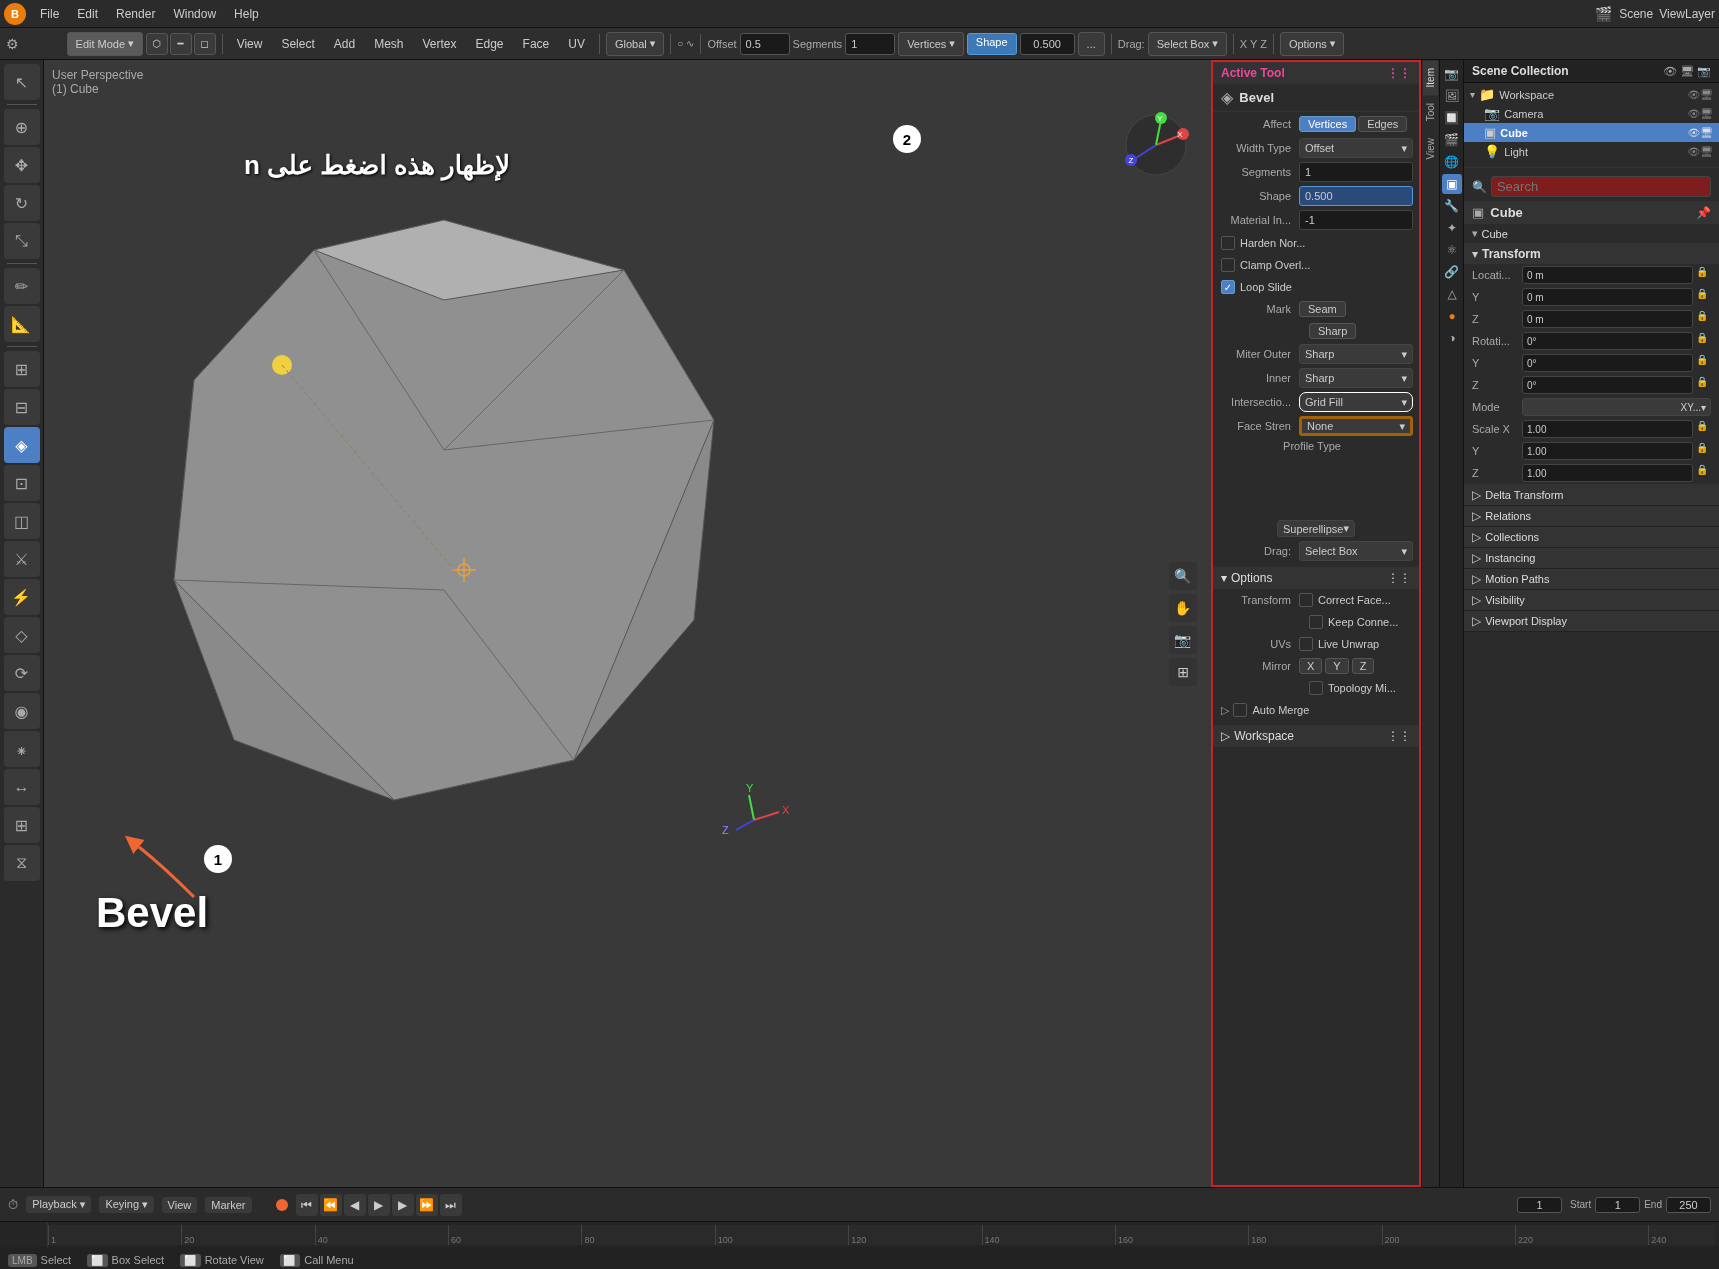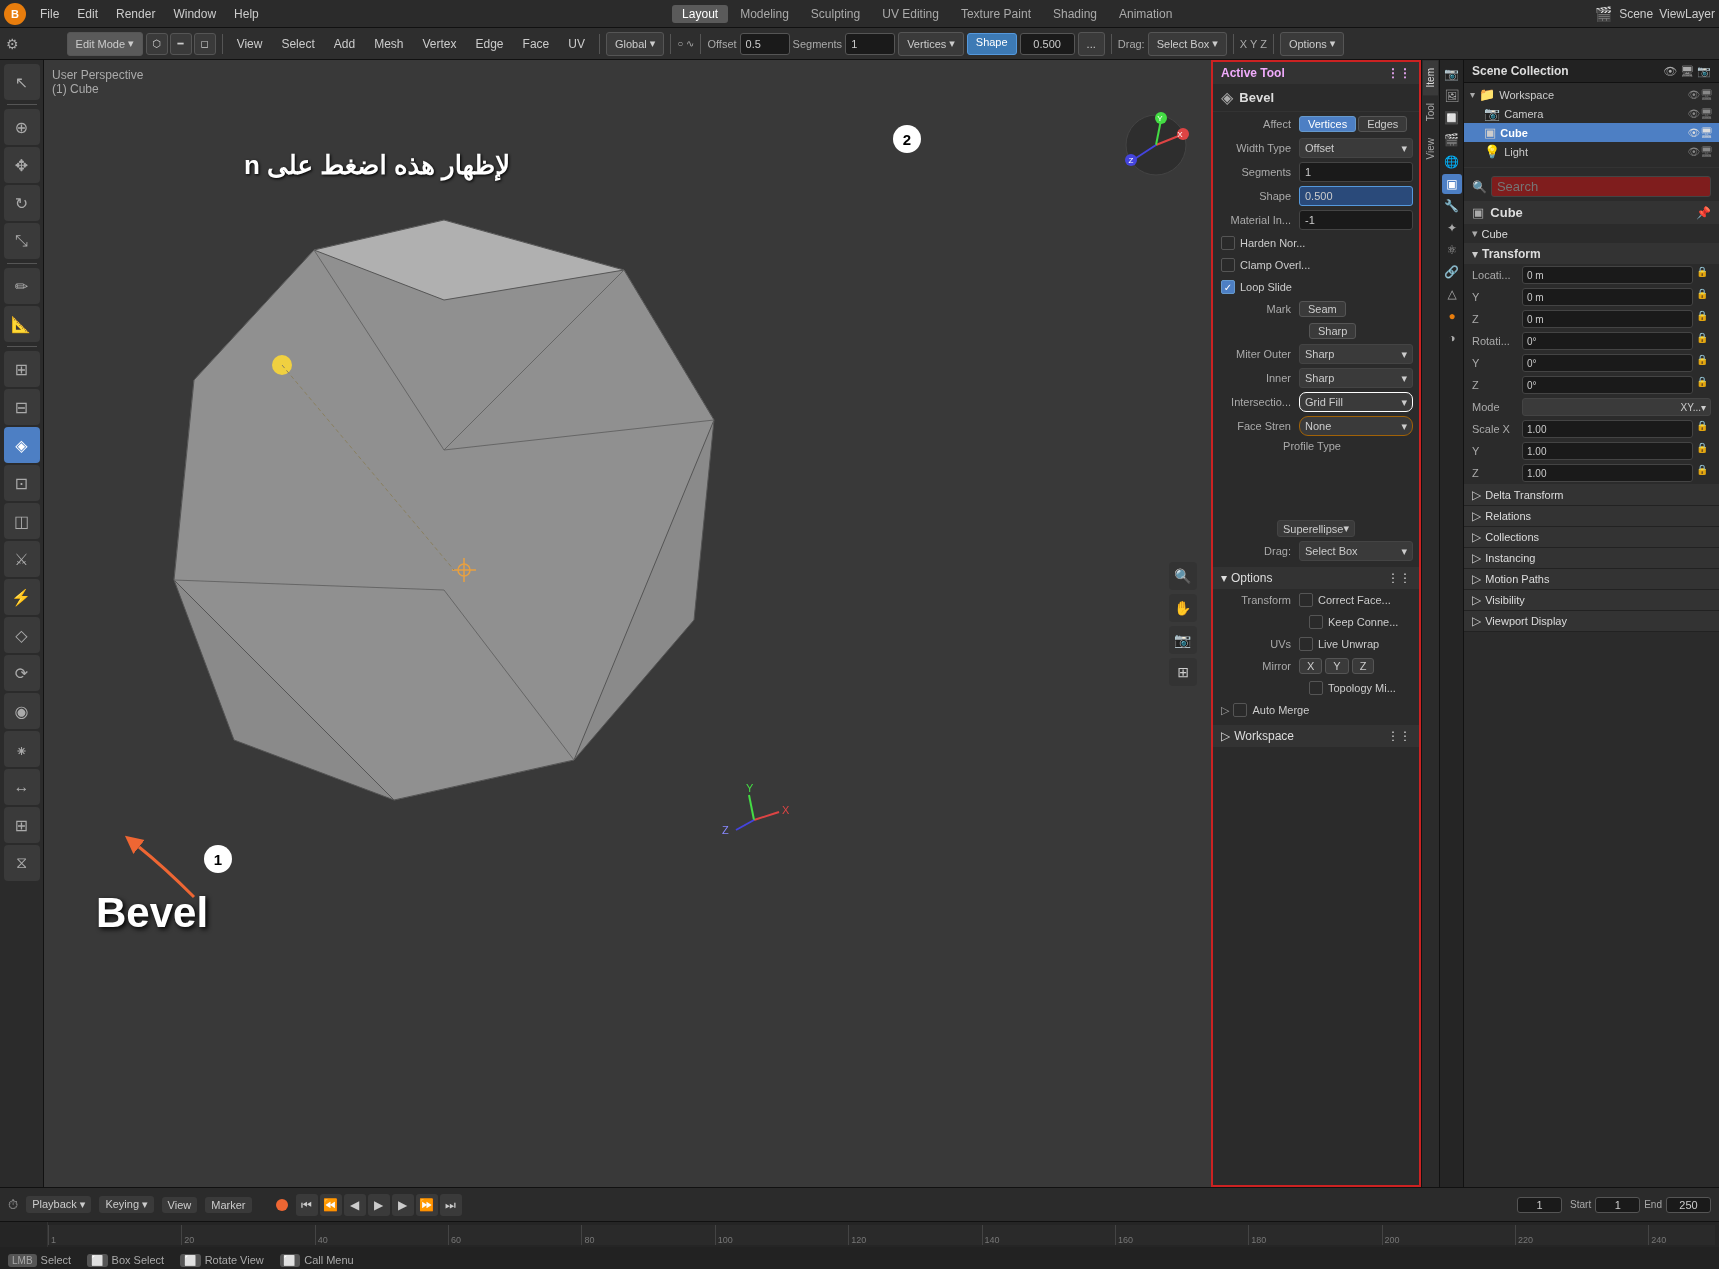--- a/index.html
+++ b/index.html
@@ -65,29 +65,20 @@
 <body>
 
 <div class="top-menubar">
   <div class="blender-logo">B</div>
   <div class="menu-item">File</div>
   <div class="menu-item">Edit</div>
   <div class="menu-item">Render</div>
   <div class="menu-item">Window</div>
   <div class="menu-item">Help</div>
   <div class="menu-spacer"></div>
-  <div class="workspace-tabs">
-    <div class="workspace-tab active">Layout</div>
-    <div class="workspace-tab">Modeling</div>
-    <div class="workspace-tab">Sculpting</div>
-    <div class="workspace-tab">UV Editing</div>
-    <div class="workspace-tab">Texture Paint</div>
-    <div class="workspace-tab">Shading</div>
-    <div class="workspace-tab">Animation</div>
-  </div>
   <div class="menu-spacer"></div>
   <div class="scene-controls">
     <span style="font-size:14px; color:#aaa;">🎬</span>
     <span class="scene-label">Scene</span>
     <span class="scene-label">ViewLayer</span>
   </div>
 </div>
 
 <div class="mode-toolbar">
   <div style="font-size:14px; color:#aaa; padding:0 2px;">⚙</div>
@@ -250,21 +241,21 @@
         <circle cx="10" cy="50" r="6" fill="#44d"></circle>
         <text x="59" y="27" fill="white" font-size="8" text-anchor="middle">X</text>
         <text x="39" y="11" fill="white" font-size="8" text-anchor="middle">Y</text>
         <text x="10" y="53" fill="white" font-size="8" text-anchor="middle">Z</text>
       </svg>
     </div>
   </div>
 
   <div style="width: 210px; background:#2b2b2b; border: 2px solid #cc2222; overflow-y:auto; display:flex; flex-direction:column;">
 
-    <div style="background:#333; padding:4px 8px; font-size:12px; color:#f0abfc; font-weight:bold; display:flex; align-items:center; gap:4px;">
+    <div style="background:#333; padding:4px 8px; font-size:12px; color:#ec4899; font-weight:bold; display:flex; align-items:center; gap:4px;">
       <span>Active Tool</span>
       <span style="margin-left:auto; cursor:pointer;">⋮⋮</span>
     </div>
 
     <div style="padding:4px 8px; display:flex; align-items:center; gap:6px; background:#2b2b2b; border-bottom:1px solid #333;">
       <span style="font-size:16px; color:#aaa;">◈</span>
       <span style="font-size:13px; color:#ddd; font-weight:bold;">Bevel</span>
     </div>
 
     <div style="padding:2px 6px; display:flex; align-items:center; min-height:24px;">
@@ -342,21 +333,21 @@
     <div style="padding:2px 6px; display:flex; align-items:center; min-height:22px;">
       <span style="color:#aaa;font-size:11px;flex:0 0 80px;text-align:right;padding-right:8px;">Intersectio...</span>
       <div style="flex:1;background:#3a3a3a;border:1px solid #ffffff;border-radius:7px;color:#ccc;font-size:11px;padding:1px 5px;height:20px;display:flex;align-items:center;justify-content:space-between;cursor:pointer;">
         <span>Grid Fill</span>
         <span>▾</span>
       </div>
     </div>
 
     <div style="padding:2px 6px; display:flex; align-items:center; min-height:22px;">
       <span style="color:#aaa;font-size:11px;flex:0 0 80px;text-align:right;padding-right:8px;">Face Stren</span>
-      <div style="flex:1;background:#3a3a3a;border:1px solid #a16207;border-radius:9px;color:#ccc;font-size:11px;padding:1px 5px;height:20px;display:flex;align-items:center;justify-content:space-between;cursor:pointer;">
+      <div style="flex:1;background:#3a3a3a;border:3px solid #a16207;border-radius:3px;color:#ccc;font-size:11px;padding:1px 5px;height:20px;display:flex;align-items:center;justify-content:space-between;cursor:pointer;">
         <span>None</span>
         <span>▾</span>
       </div>
     </div>
 
     <div style="padding:2px 6px; display:flex; align-items:center; min-height:22px;flex-direction:column;">
       <span style="color:#aaa;font-size:11px;flex:0 0 80px;text-align:right;padding-right:8px;">Profile Type</span>
       <div style="flex:1;background:#3a3a3a;border:1px solid #444;border-radius:3px;color:#ccc;font-size:11px;padding:1px 5px;height:20px;display:flex;align-items:center;justify-content:space-between;cursor:pointer;">
         <span>Superellipse</span>
         <span>▾</span>

